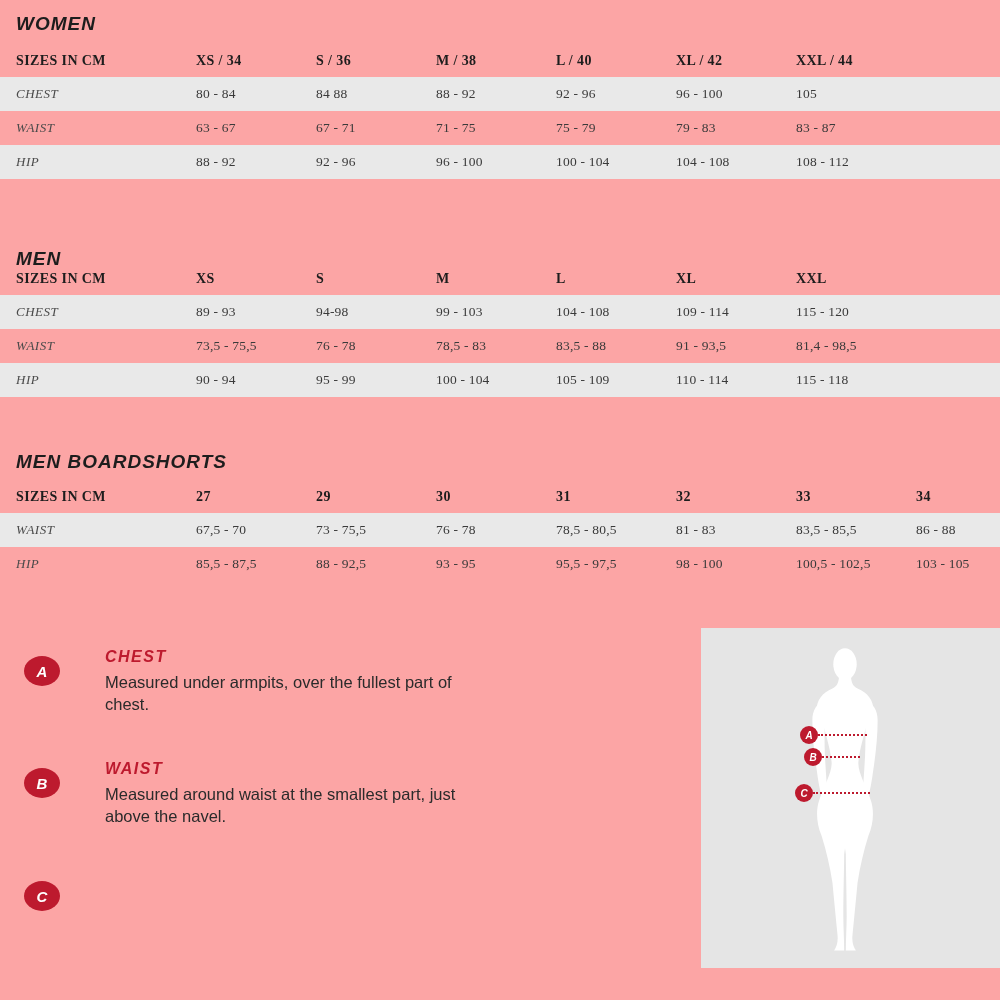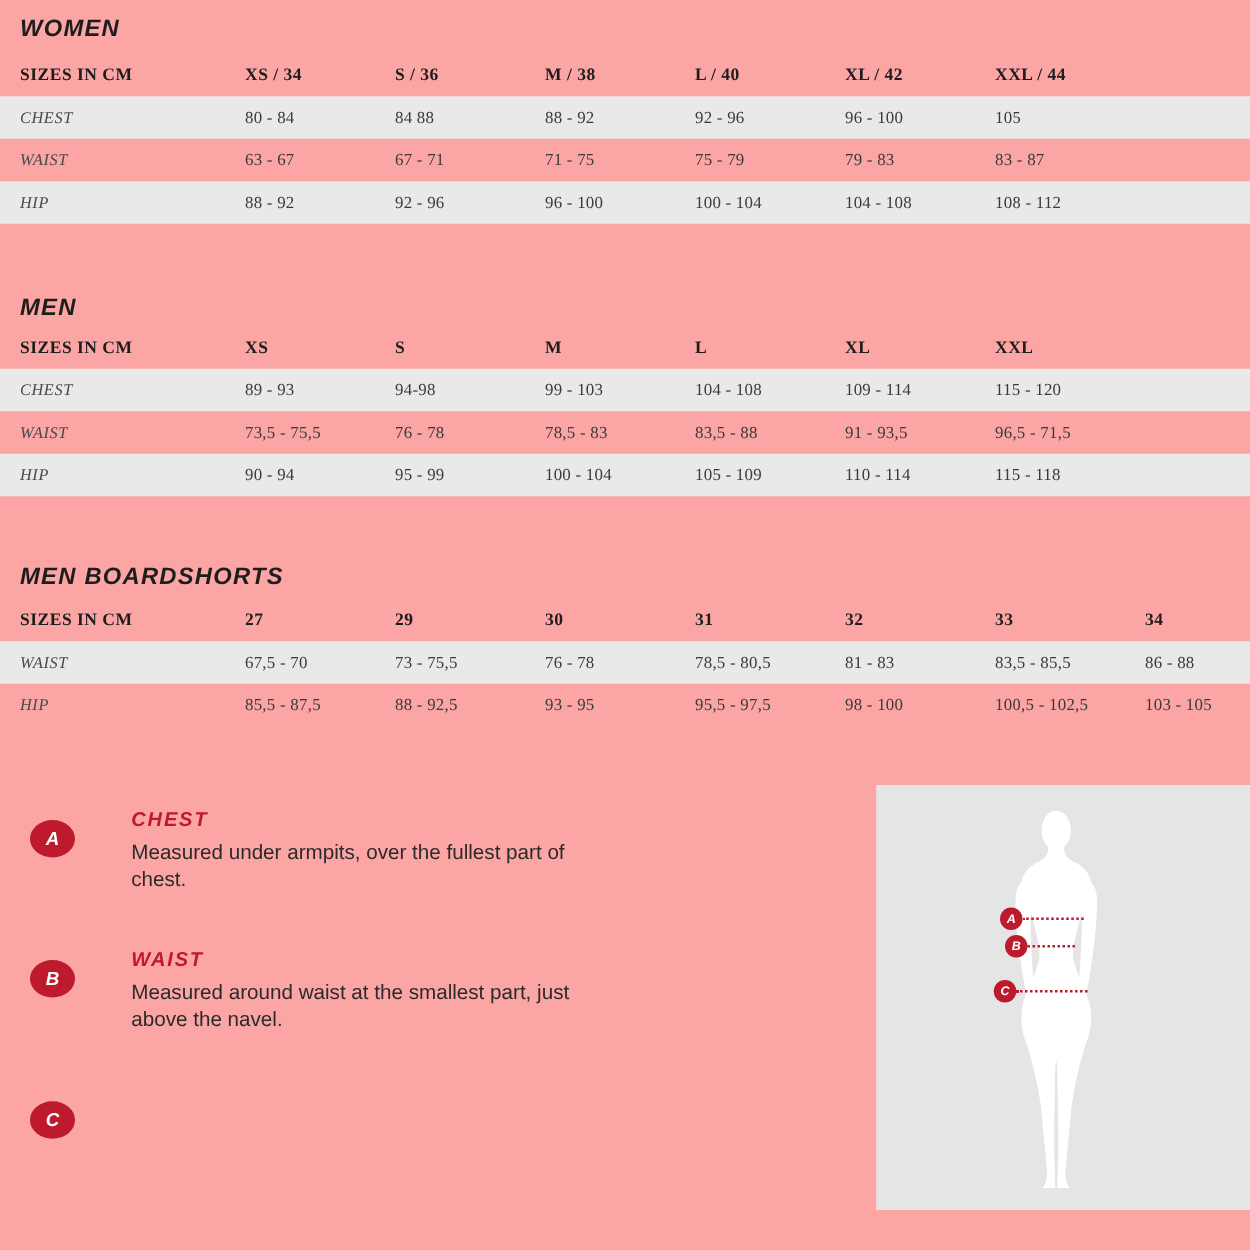--- a/index.html
+++ b/index.html
@@ -90,21 +90,21 @@
       <div class="rowlabel">HIP</div>
       <div class="vcell">88 - 92</div>
       <div class="vcell">92 - 96</div>
       <div class="vcell">96 - 100</div>
       <div class="vcell">100 - 104</div>
       <div class="vcell">104 - 108</div>
       <div class="vcell">108 - 112</div>
     </div>
   </div>
 
-  <div class="section-title" style="top:236px">MEN</div>
+  <div class="section-title" style="top:248px">MEN</div>
 
   <div class="sizetable" style="top:262px">
     <div class="trow thead">
       <div class="hcell">SIZES IN CM</div>
       <div class="hcell">XS</div>
       <div class="hcell">S</div>
       <div class="hcell">M</div>
       <div class="hcell">L</div>
       <div class="hcell">XL</div>
       <div class="hcell">XXL</div>
@@ -118,21 +118,21 @@
       <div class="vcell">109 - 114</div>
       <div class="vcell">115 - 120</div>
     </div>
     <div class="trow">
       <div class="rowlabel">WAIST</div>
       <div class="vcell">73,5 - 75,5</div>
       <div class="vcell">76 - 78</div>
       <div class="vcell">78,5 - 83</div>
       <div class="vcell">83,5 - 88</div>
       <div class="vcell">91 - 93,5</div>
-      <div class="vcell">96,5 - 71,5</div>
+      <div class="vcell">81,4 - 98,5</div>
     </div>
     <div class="trow stripe">
       <div class="rowlabel">HIP</div>
       <div class="vcell">90 - 94</div>
       <div class="vcell">95 - 99</div>
       <div class="vcell">100 - 104</div>
       <div class="vcell">105 - 109</div>
       <div class="vcell">110 - 114</div>
       <div class="vcell">115 - 118</div>
     </div>

